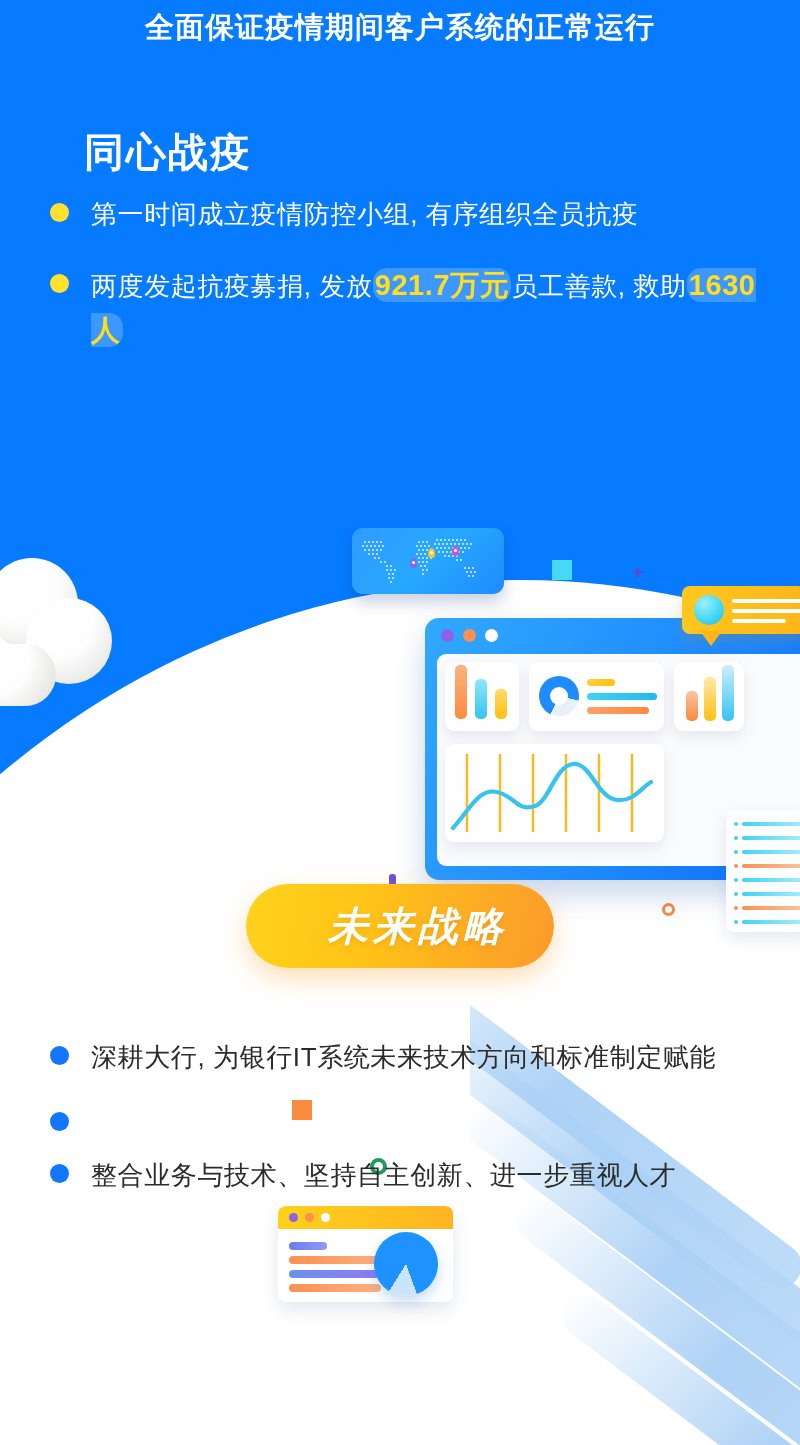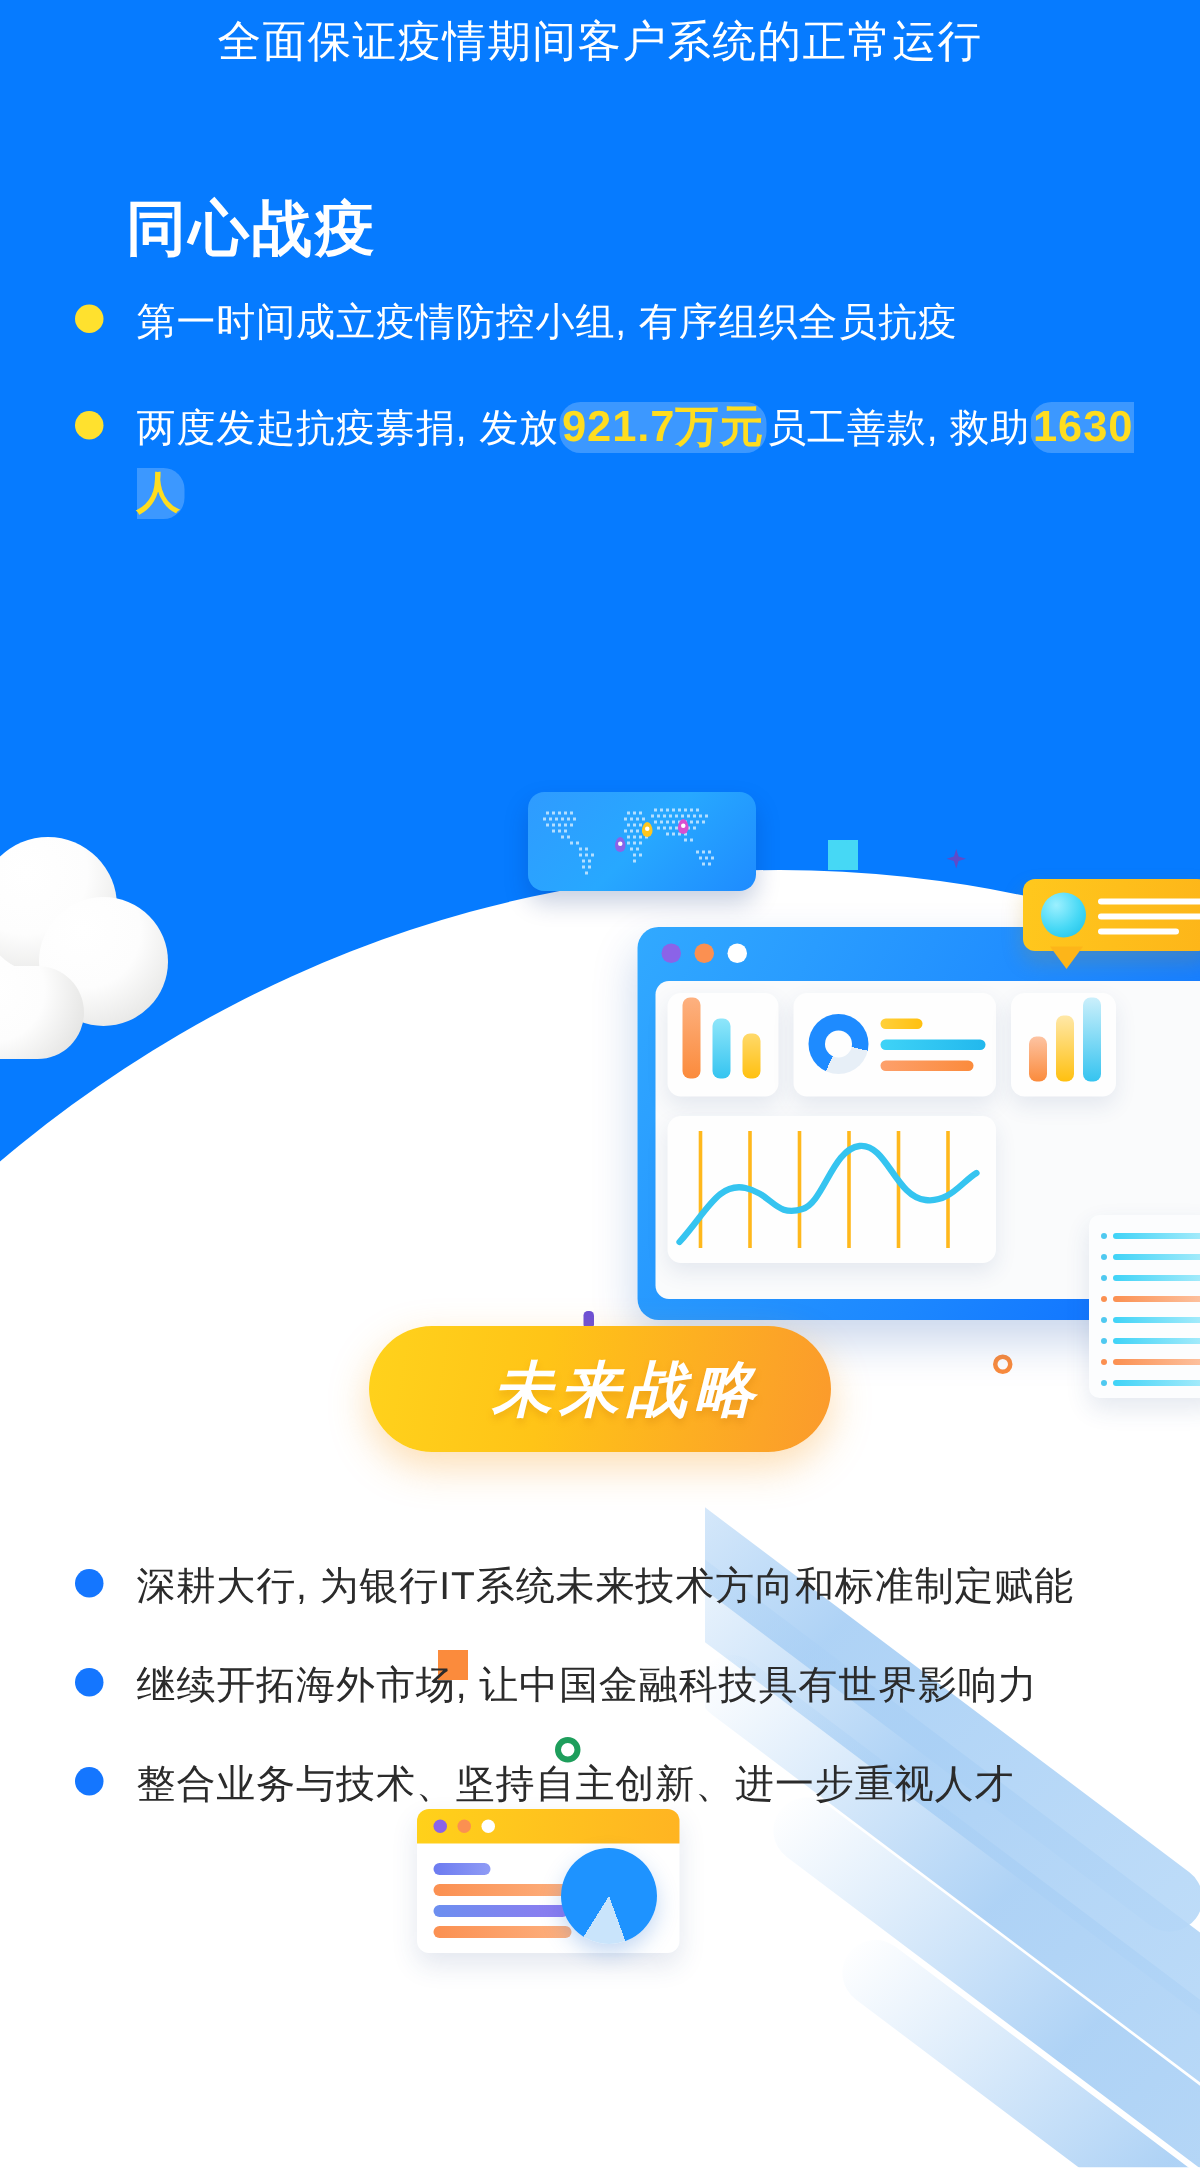--- a/index.html
+++ b/index.html
@@ -36,21 +36,21 @@
     border-radius:40px;
     background:linear-gradient(100deg,rgba(170,208,245,0) 0%,rgba(170,208,245,.95) 45%,rgba(186,218,248,.95) 100%);
     transform-origin:left center;
     transform:rotate(37deg);
   }
 
   
   .headline{
     position:absolute; left:0; top:8px; width:800px;
     text-align:center; color:#ffffff;
-    font-size:29px; font-weight:400; letter-spacing:1px; z-index:6;
+    font-size:29px; font-weight:700; letter-spacing:1px; z-index:6;
   }
   .section-title{
     position:absolute; left:84px; top:125px;
     color:#ffffff; font-size:40px; font-weight:bold; letter-spacing:2px; z-index:6;
   }
 
   .bullet-list{ position:absolute; z-index:6; }
   #list-top{ left:50px; top:192px; width:730px; }
   #list-bottom{ left:50px; top:1035px; width:730px; }
 
@@ -466,19 +466,18 @@
   <span>未来战略</span>
 </div>
 
 <div class="bullet-list" id="list-bottom">
   <div class="b-row">
     <span class="dot"></span>
     <span class="b-text">深耕大行, 为银行IT系统未来技术方向和标准制定赋能</span>
   </div>
   <div class="b-row">
     <span class="dot"></span>
-    <span class="b-text">继续开拓海外市场, 让中国金融科技具有世界影响力</span>
   </div>
   <div class="b-row">
     <span class="dot"></span>
     <span class="b-text">整合业务与技术、坚持自主创新、进一步重视人才</span>
   </div>
 </div>
 
 </body></html>

